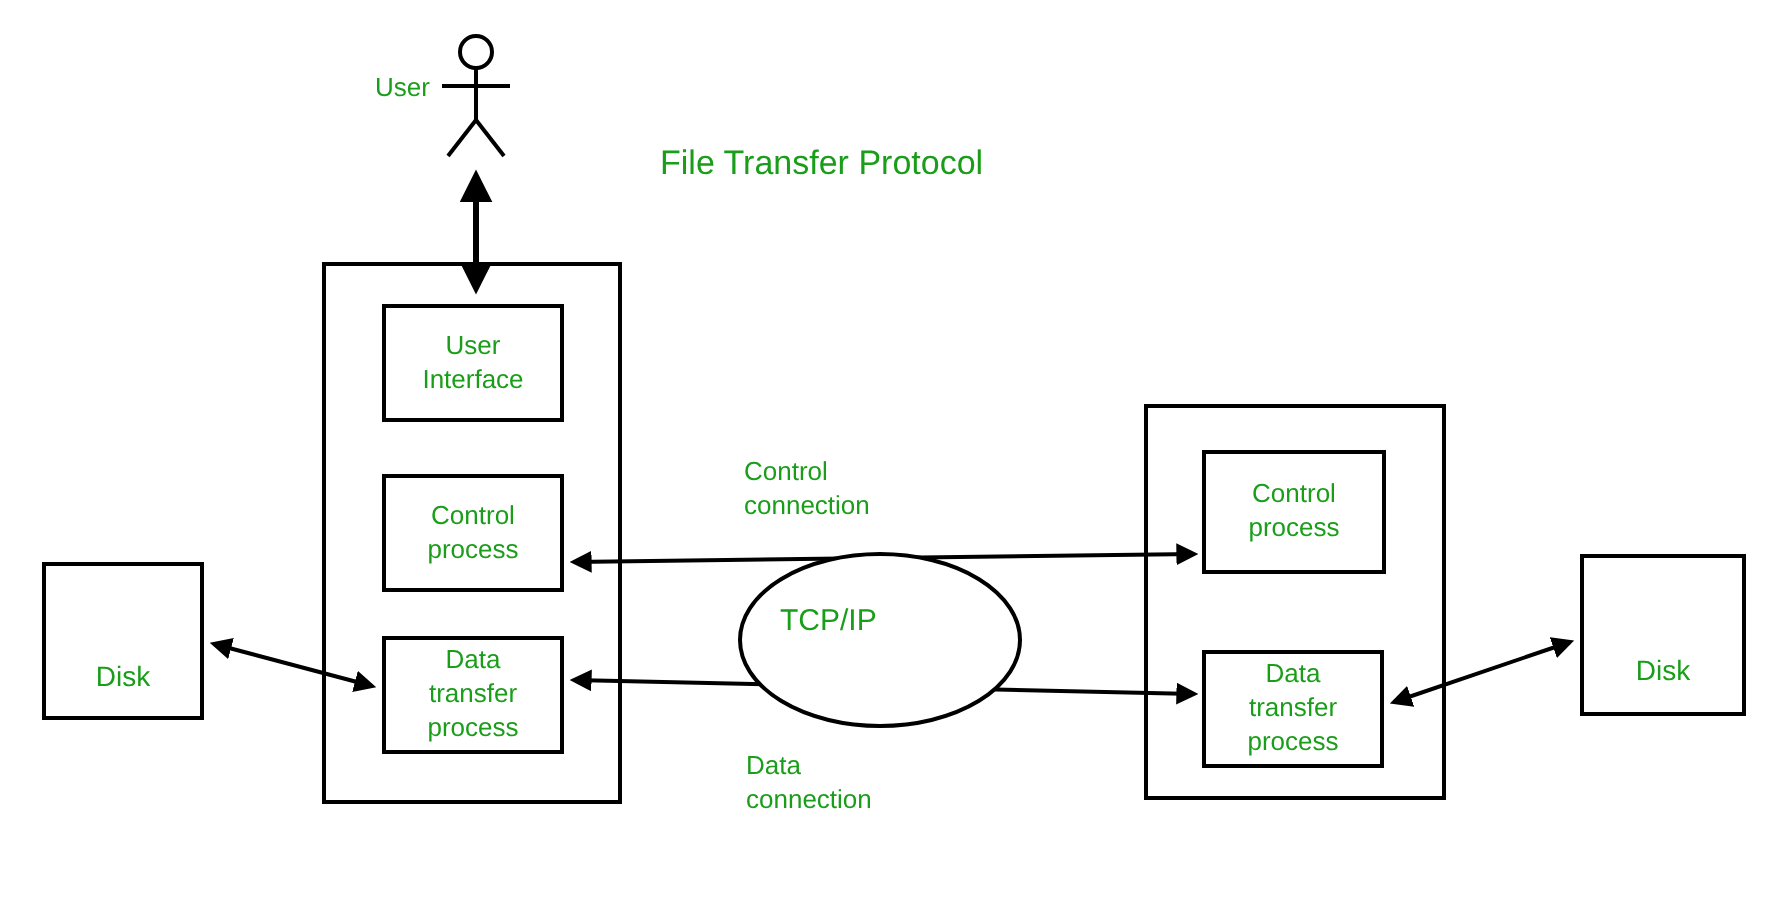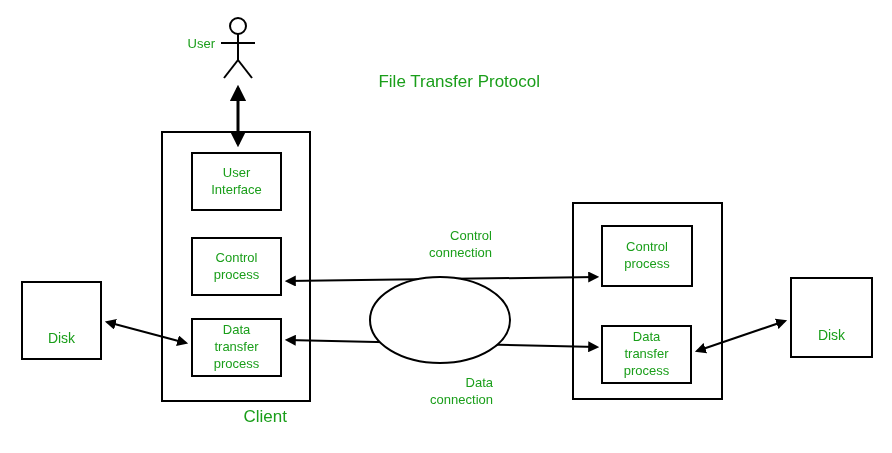--- a/index.html
+++ b/index.html
@@ -27,21 +27,21 @@
     box-sizing: border-box;
     background: transparent;
     display: flex;
     align-items: center;
     justify-content: center;
     z-index: 2;
   }
   .lbl {
     position: absolute;
     color: var(--green);
-    text-align: right;
+    text-align: left;
     white-space: pre-line;
     line-height: 1.28;
     z-index: 3;
   }
   .boxlbl {
     color: var(--green);
     font-size: 13px;
     line-height: 1.3;
     text-align: center;
     white-space: pre-line;
@@ -96,38 +96,38 @@
   </div>
   <div class="box" style="left:191px; top:237px; width:91px; height:59px;">
     <span class="boxlbl">Control
 process</span>
   </div>
   <div class="box" style="left:191px; top:318px; width:91px; height:59px;">
     <span class="boxlbl">Data
 transfer
 process</span>
   </div>
-  <div class="lbl node-name" style="left:187px; top:406px; width:100px;">Client</div>
 
   <div class="box" style="left:572px; top:202px; width:151px; height:198px;"></div>
   <div class="box" style="left:601px; top:225px; width:92px; height:62px;">
     <span class="boxlbl">Control
 process</span>
   </div>
   <div class="box" style="left:601px; top:325px; width:91px; height:59px;">
     <span class="boxlbl">Data
 transfer
 process</span>
   </div>
 
   <div class="box" style="left:21px; top:281px; width:81px; height:79px;">
     <span class="boxlbl disk-lbl">Disk</span>
   </div>
   <div class="box" style="left:790px; top:277px; width:83px; height:81px;">
     <span class="boxlbl disk-lbl">Disk</span>
   </div>
 
+  <div class="lbl tcp-lbl" style="left:390px; top:301px; width:100px;">TCP/IP</div>
   <div class="lbl small-lbl" style="left:372px; top:228px; width:120px;">Control
 connection</div>
   <div class="lbl small-lbl" style="left:373px; top:375px; width:120px;">Data
 connection</div>
 
 </div>
 
 </body></html>

